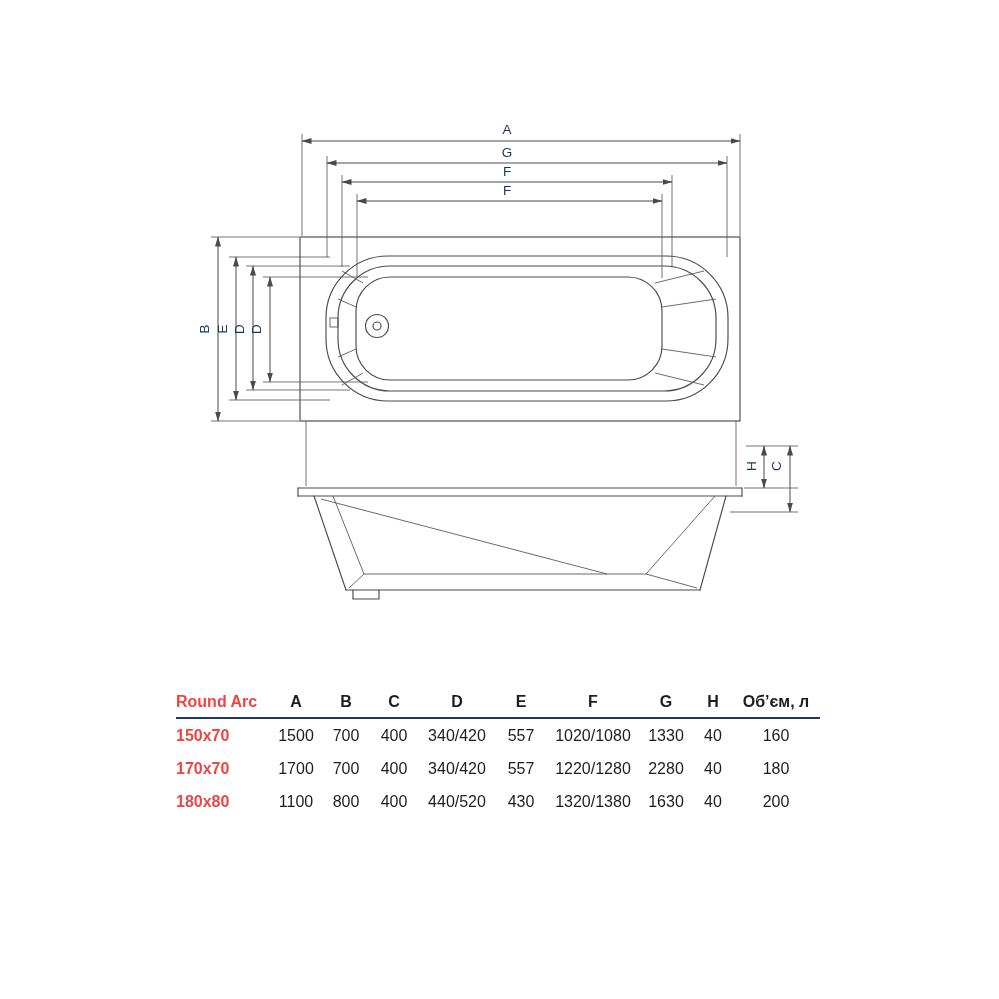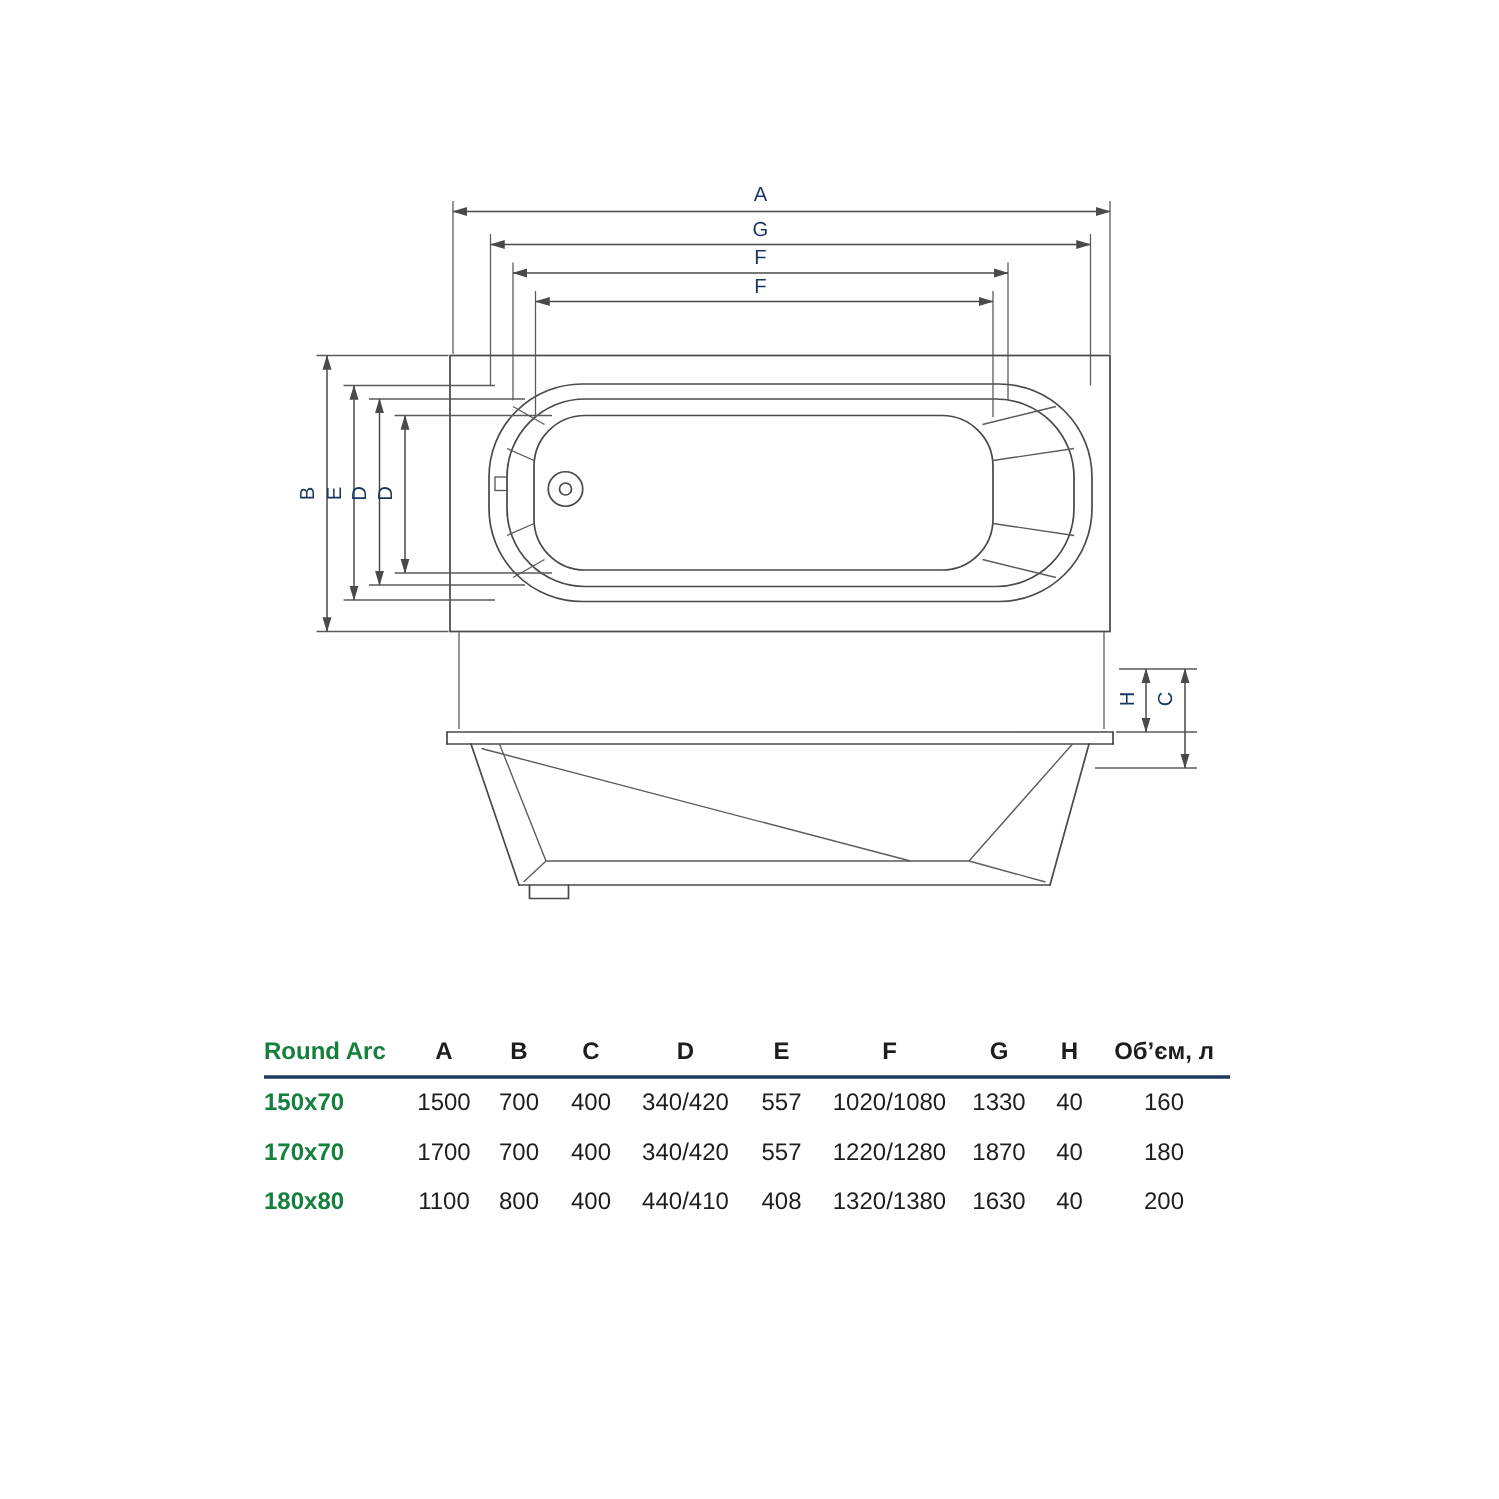--- a/index.html
+++ b/index.html
@@ -18,21 +18,21 @@
   }
   .spec-table{
     position:absolute;left:176px;top:686px;border-collapse:collapse;table-layout:fixed;
   }
   .spec-table th,.spec-table td{
     padding:0;height:33px;text-align:center;font-size:16px;color:#1d1d1f;
     white-space:nowrap;font-weight:400;vertical-align:middle;
   }
   .spec-table thead th{font-weight:700;height:31px;}
   .spec-table thead tr{border-bottom:2px solid #1f3a5f;}
-  .spec-table .lbl{text-align:left;color:#15803d;font-weight:700;}
+  .spec-table .lbl{text-align:left;color:#ef4444;font-weight:700;}
 </style>
 </head>
 <body>
 
 <div class="page">
 
   <svg class="drawing" width="999" height="660" viewBox="0 0 999 660">
     <defs>
       <marker id="mE" markerWidth="12" markerHeight="10" refX="9.5" refY="5" orient="auto" markerUnits="userSpaceOnUse">
         <path d="M0,2 L10,5 L0,8 Z" fill="#4a4a4a"></path>
@@ -189,31 +189,31 @@
         <td>160</td>
       </tr>
       <tr>
         <td class="lbl">170x70</td>
         <td>1700</td>
         <td>700</td>
         <td>400</td>
         <td>340/420</td>
         <td>557</td>
         <td>1220/1280</td>
-        <td>1870</td>
+        <td>2280</td>
         <td>40</td>
         <td>180</td>
       </tr>
       <tr>
         <td class="lbl">180x80</td>
         <td>1100</td>
         <td>800</td>
         <td>400</td>
-        <td>440/410</td>
-        <td>408</td>
+        <td>440/520</td>
+        <td>430</td>
         <td>1320/1380</td>
         <td>1630</td>
         <td>40</td>
         <td>200</td>
       </tr>
     </tbody>
   </table>
 </div>
 
 </body></html>

